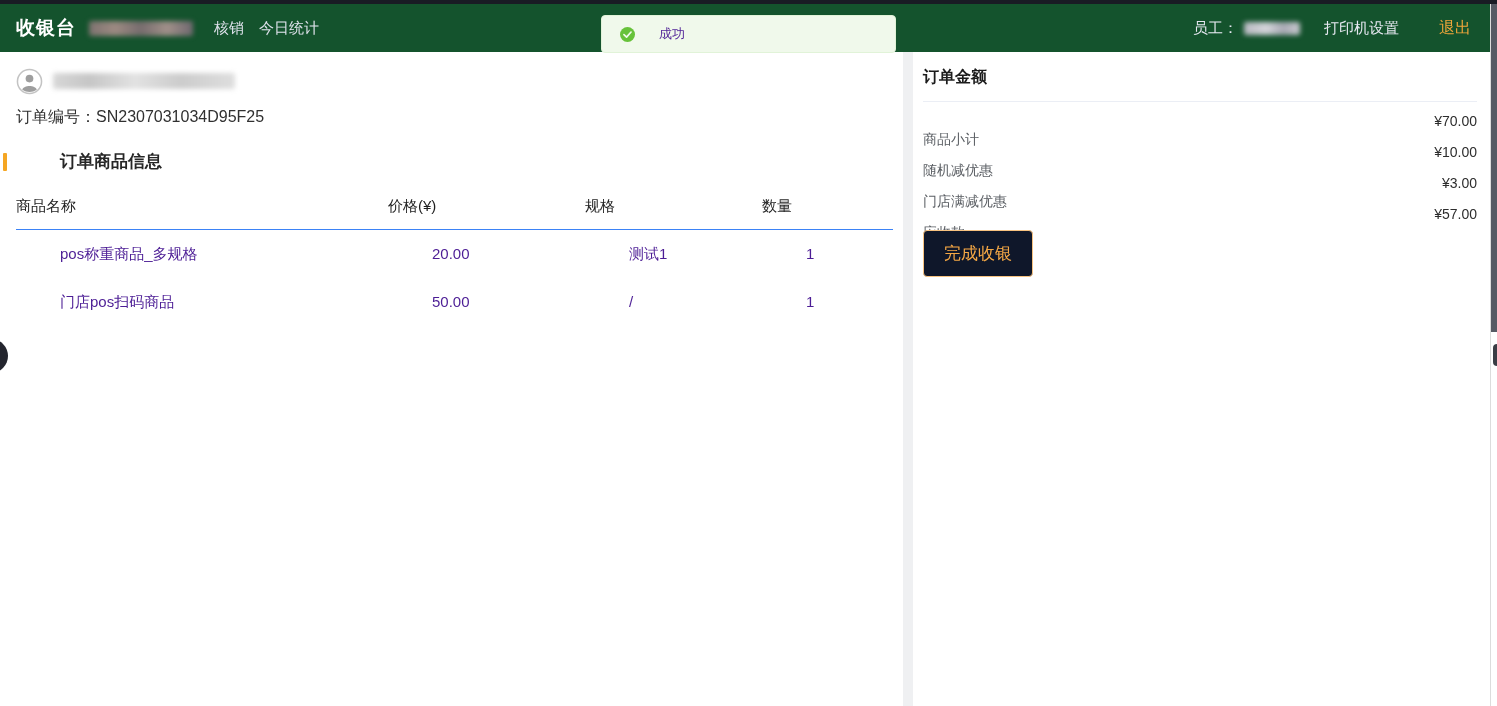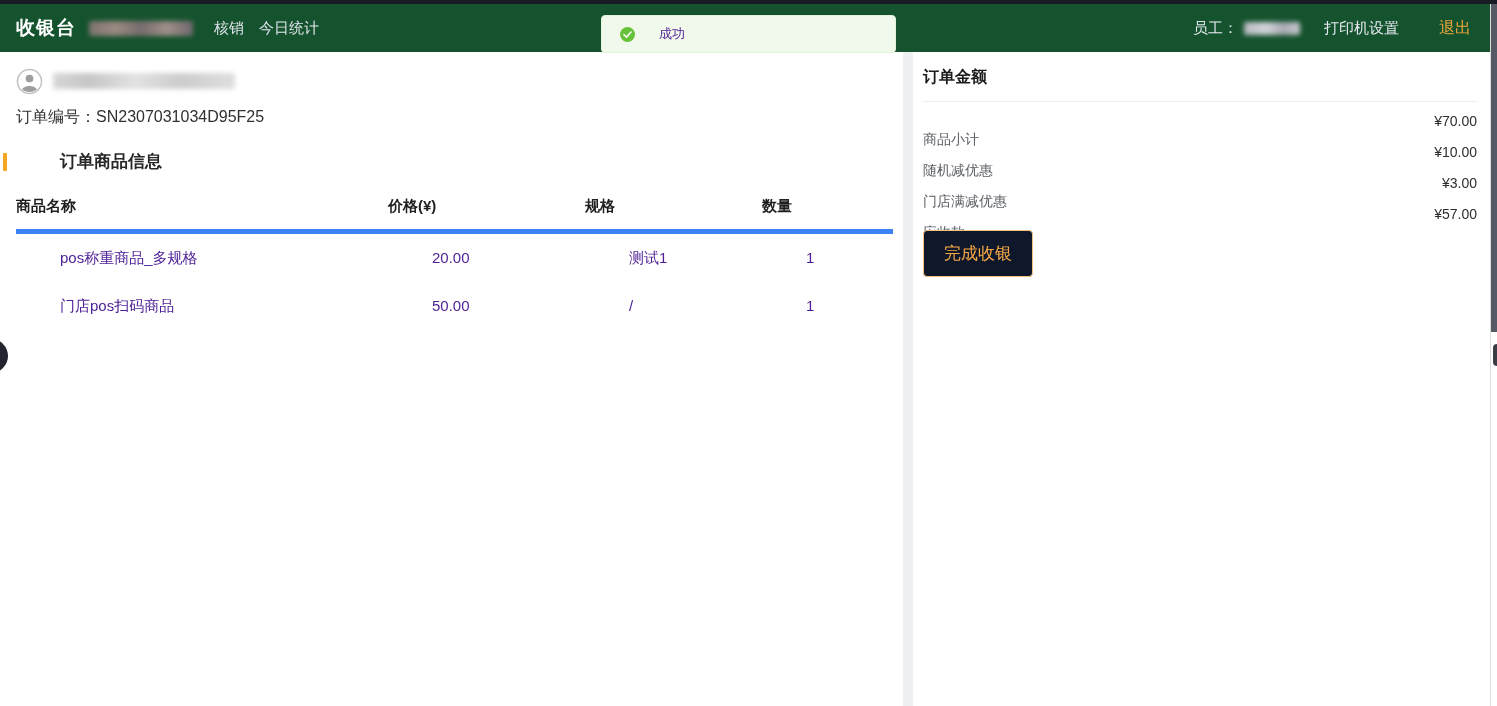--- a/index.html
+++ b/index.html
@@ -42,21 +42,21 @@
     background:linear-gradient(90deg,#d7d7d7 0%,#c6c6c6 20%,#e2e2e2 45%,#cccccc 70%,#dedede 100%); }
   .order-no { margin-top:11px; font-size:16px; color:#303030; }
 
   .section-title { margin-top:22px; margin-left:-13px; display:flex; align-items:center;
                    font-size:17px; font-weight:bold; color:#262626;gap:44px; }
   .section-bar { width:4px; height:18px; background:#f5a623; margin-right:9px; border-radius:1px; }
 
   
   .ptable { width:877px; margin-top:8px; }
   .thead { display:grid; grid-template-columns:372px 197px 177px 1fr; padding:16px 0 13px;
-           font-size:15px; font-weight:bold; color:#1f1f1f; border-bottom:5px solid #3b82f6; }
+           font-size:15px; font-weight:normal; color:#1f1f1f; border-bottom:1px solid #3b82f6; }
   .trow  { display:grid; grid-template-columns:372px 197px 177px 1fr; padding:15px 0 14px;
            font-size:15px; color:#4c1d95;margin-left:44px; }
 
   
   .summary-title { font-size:16px; font-weight:bold; color:#1c1c1c; padding:15px 0 13px;
                    border-bottom:1px solid #ebeef5; }
   .summary-rows { margin-top:3px; }
   .summary-row { display:flex; justify-content:space-between; align-items:center; height:31px; }
   .summary-label { font-size:14px; color:#5a5e63;margin-top:39px; }
   .summary-value { font-size:14px; color:#2d2d2d; }

